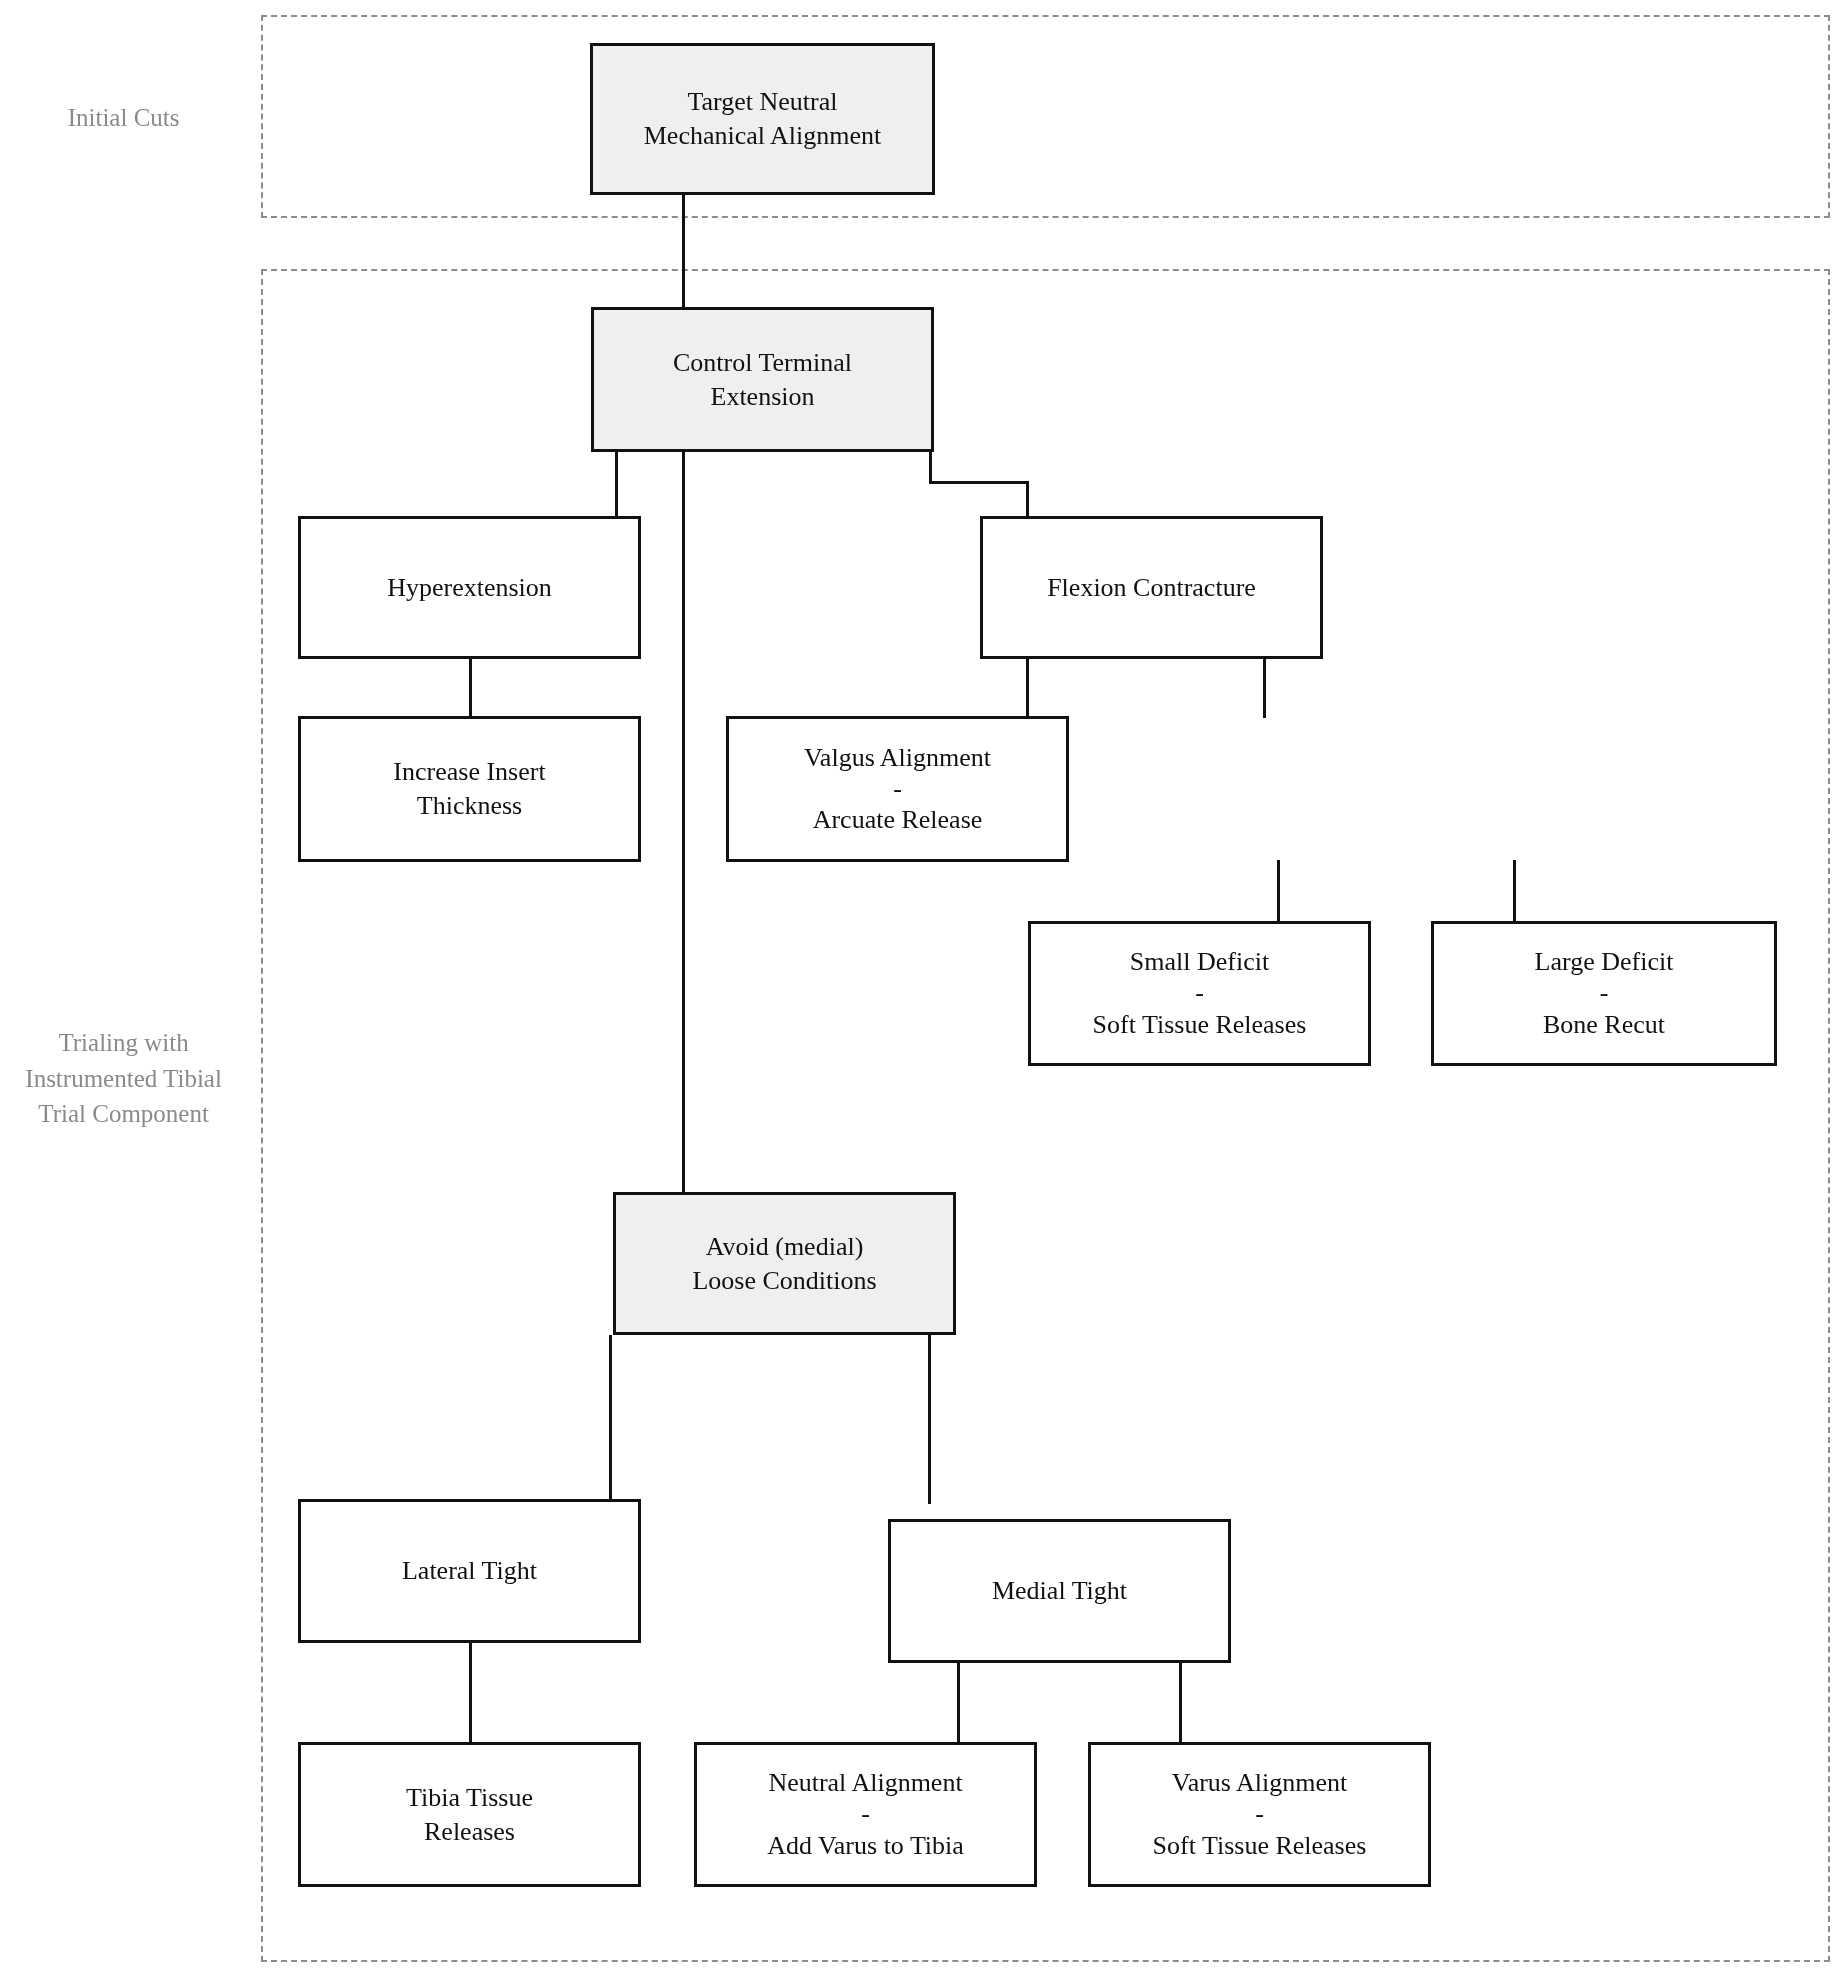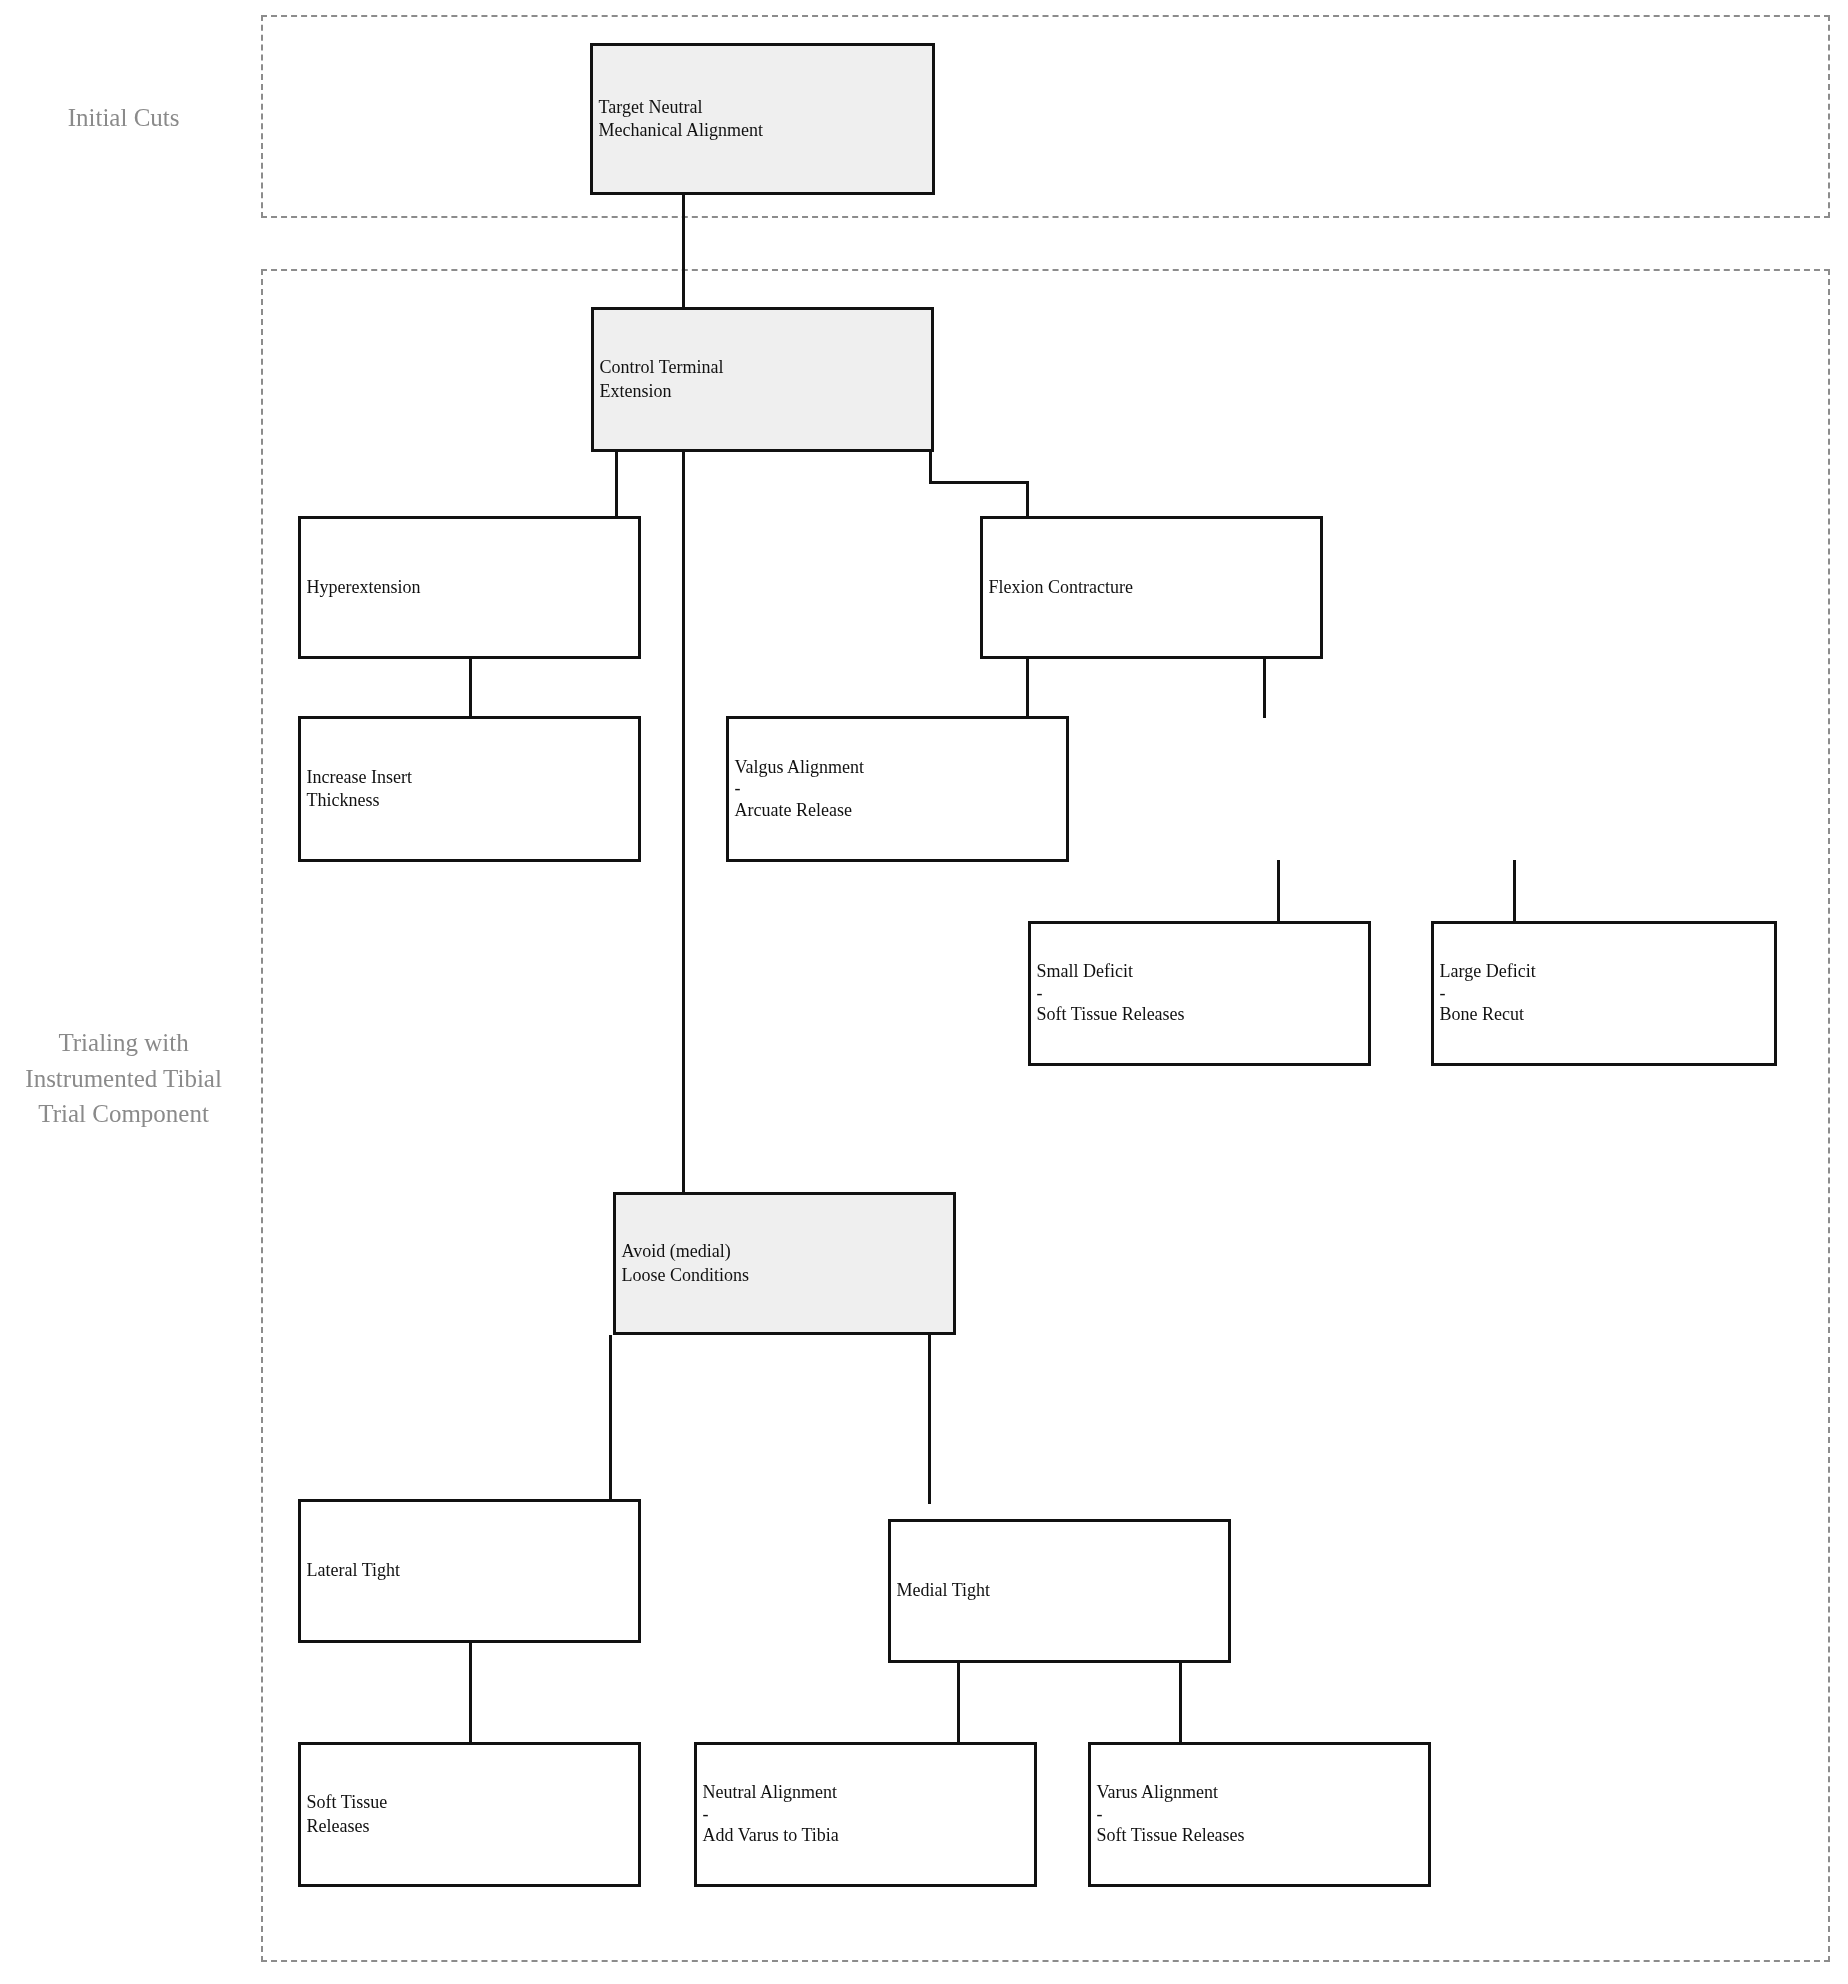--- a/index.html
+++ b/index.html
@@ -37,22 +37,23 @@
 
   
   .node {
     position: absolute;
     box-sizing: border-box;
     border: 3.4px solid #111111;
     background: #ffffff;
     display: flex;
     align-items: center;
     justify-content: center;
+    text-align: center;
     color: #111111;
-    font-size: 18px;
+    font-size: 26px;
     line-height: 1.30;
     padding: 2.3px 5.6px;
     z-index: 3;
   }
   .node.shaded {
     background: #efefef;
   }
   .node .lines {
     width: 100%;
   }
@@ -196,21 +197,21 @@
   </div>
 
   <div class="node" style="left:888px; top:1499px; width:343px; height:144px;margin-top:20px;">
     <span class="lines">
       <span class="ln">Medial Tight</span>
     </span>
   </div>
 
   <div class="node" style="left:298px; top:1742px; width:343px; height:145px;">
     <span class="lines">
-      <span class="ln">Soft Tissue</span>
+      <span class="ln">Tibia Tissue</span>
       <span class="ln">Releases</span>
     </span>
   </div>
 
   <div class="node" style="left:694px; top:1742px; width:343px; height:145px;">
     <span class="lines">
       <span class="ln">Neutral Alignment</span>
       <span class="dash-sep">-</span>
       <span class="ln">Add Varus to Tibia</span>
     </span>

